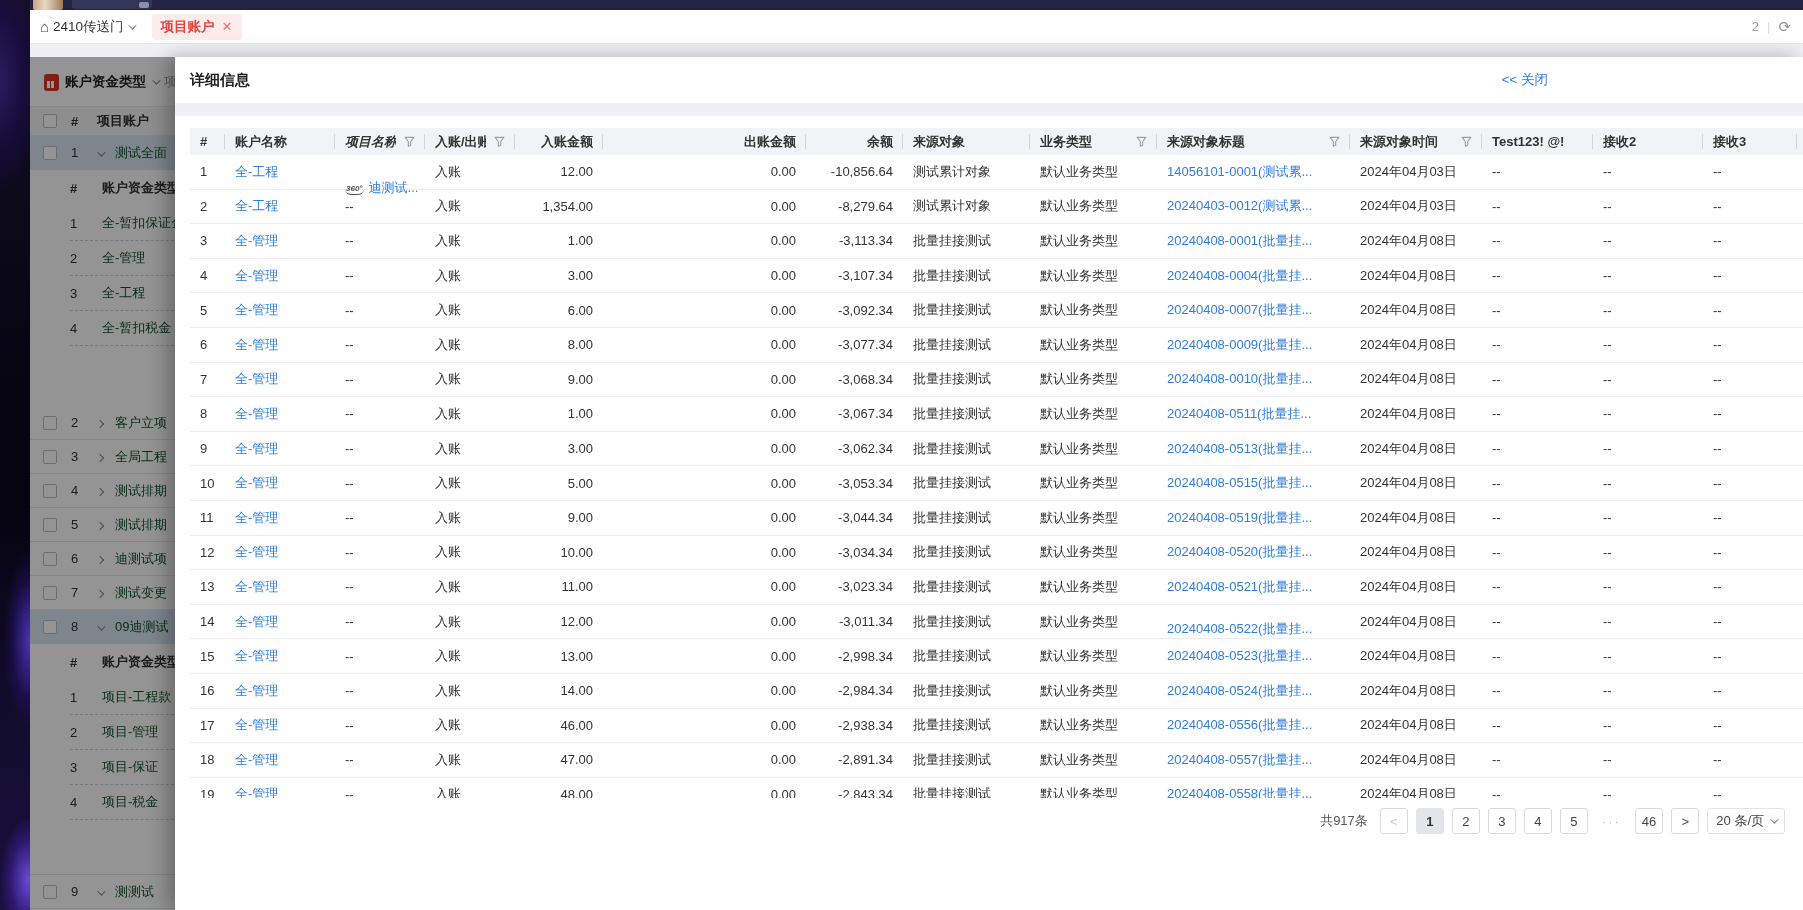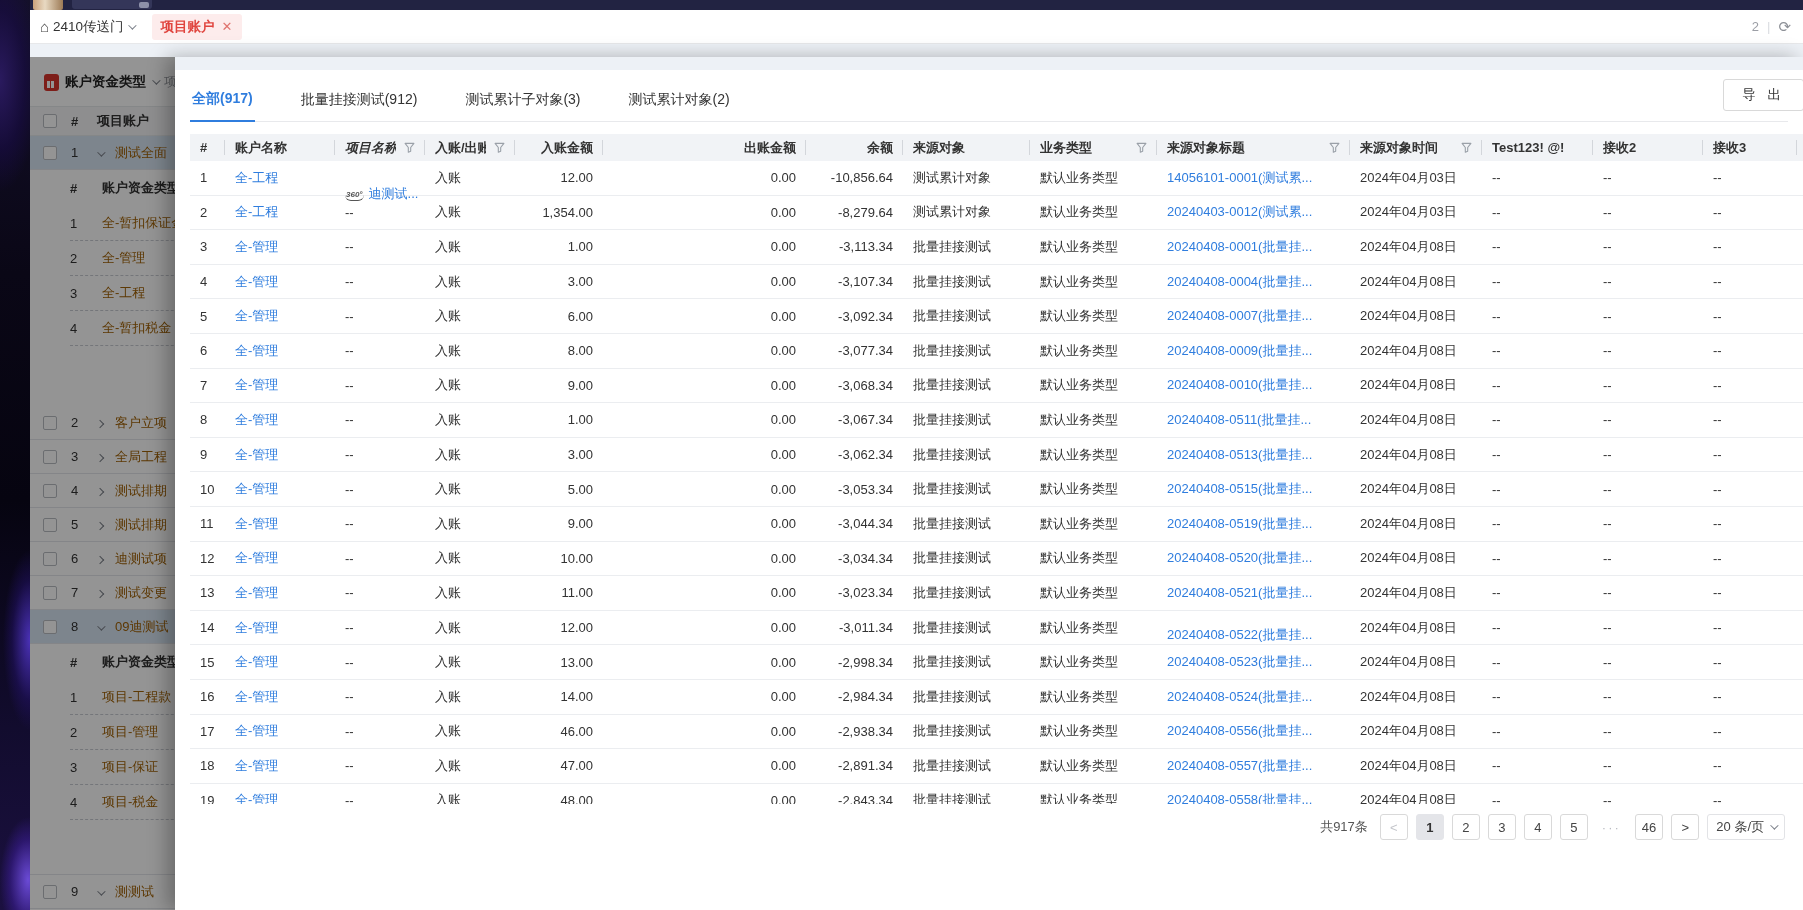--- a/index.html
+++ b/index.html
@@ -50,21 +50,21 @@
     box-shadow:4px 0 0 0 #fff, 2px 2px 0 -1px #d8342c; }
   .sb-title { font-weight:700; font-size:13.5px; color:#222; white-space:nowrap; }
   .sb-title-suffix { color:#9a9da3; white-space:nowrap; }
   .sb-table { margin-top:12px; }
   .sb-thead { height:30px; display:flex; align-items:center; background:#f4f5f7; border-top:1px solid #e6e8eb; border-bottom:1px solid #e6e8eb; font-weight:700; }
   .sb-row { height:34px; display:flex; align-items:center; border-bottom:1px solid #e4e6ea; }
   .sb-row.selected { background:#d8e5f3; }
   .cbx { width:14px; height:14px; border:1px solid #b9bcc2; border-radius:2px; background:#fff; margin-left:13px; flex:0 0 auto; }
   .sb-num { width:26px; text-align:left; margin-left:14px; flex:0 0 auto; }
   .sb-caret { width:18px; flex:0 0 auto; }
-  .sb-link { color:#a16207; white-space:nowrap; }
+  .sb-link { color:#14532d; white-space:nowrap; }
   .sb-subhead { height:36px; display:flex; align-items:center; font-weight:700; color:#333; }
   .sb-sub-num { width:32px; margin-left:40px; flex:0 0 auto; }
   .sb-subrow { height:35px; display:flex; align-items:center; border-bottom:1px dashed #c9ccd2; margin-left:40px; width:260px; }
   .sb-subrow .sb-sub-num { margin-left:0; }
   .sb-spacer1 { height:60px; }
   .sb-spacer2 { height:55px; border-bottom:1px solid #e4e6ea; }
   .sidebar .dim { position:absolute; inset:0; background:rgba(0,0,0,.42); }
 
   
   .modal { flex:1; background:#fff; position:relative; box-shadow:-8px 0 18px rgba(0,0,0,.28); display:flex; flex-direction:column; min-width:0; }
@@ -243,28 +243,25 @@
                 <div class="sb-num">9</div>
                 <div class="sb-caret"><span class="chev down"></span></div>
                 <div class="sb-link">测测试</div>
               </div>
             </div>
         </div>
         <div class="dim"></div>
       </div>
 
       <div class="modal">
+        <div class="modal-head">
+          <span class="modal-title">详细信息</span>
+          <span class="modal-close">&lt;&lt; 关闭</span>
+        </div>
         <div class="modal-gap"></div>
-        <div class="tabs-row" id="tabs-row">
-          <div class="tab active">全部(917)</div>
-            <div class="tab">批量挂接测试(912)</div>
-            <div class="tab">测试累计子对象(3)</div>
-            <div class="tab">测试累计对象(2)</div>
-            <button class="export-btn">导 出</button>
-        </div>
         <div class="table-wrap">
           <div class="grid-head" id="grid-head">
               <div class="gh-cell" style="width: 35px;">
                 <div style="overflow: hidden; white-space: nowrap;">#</div>
                 <div class="vline"></div>
               </div>
               <div class="gh-cell" style="width: 110px;">
                 <div style="overflow: hidden; white-space: nowrap;">账户名称</div>
                 <div class="vline"></div>
               </div>

